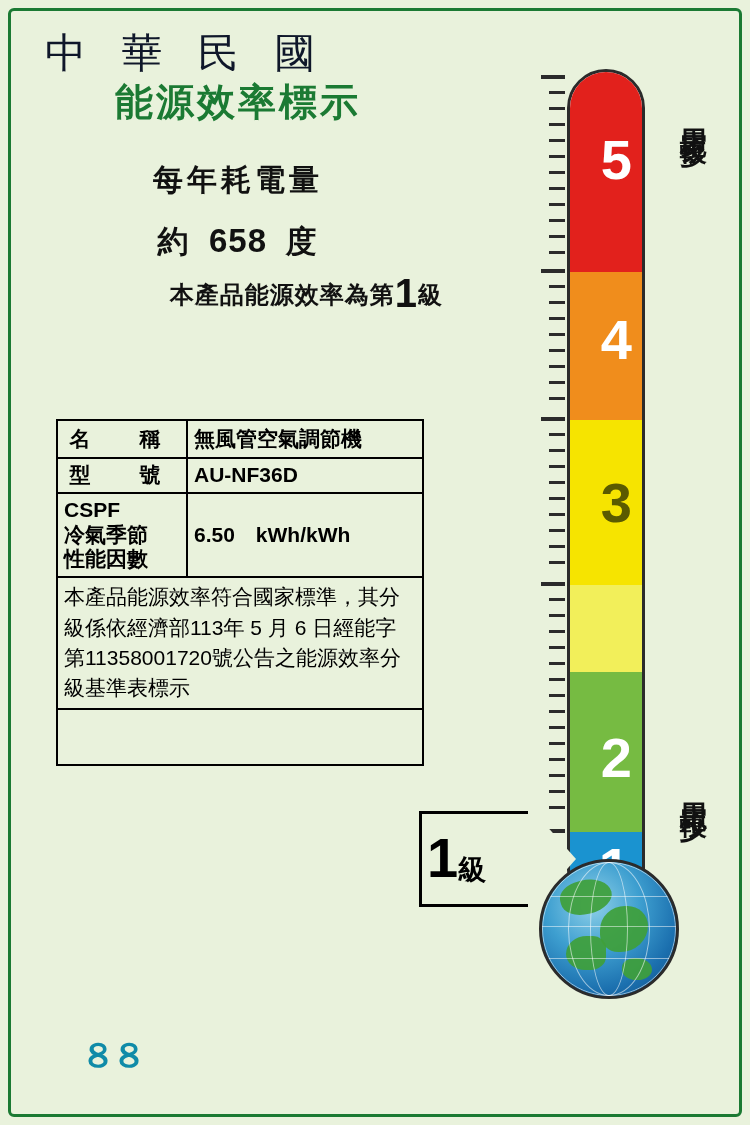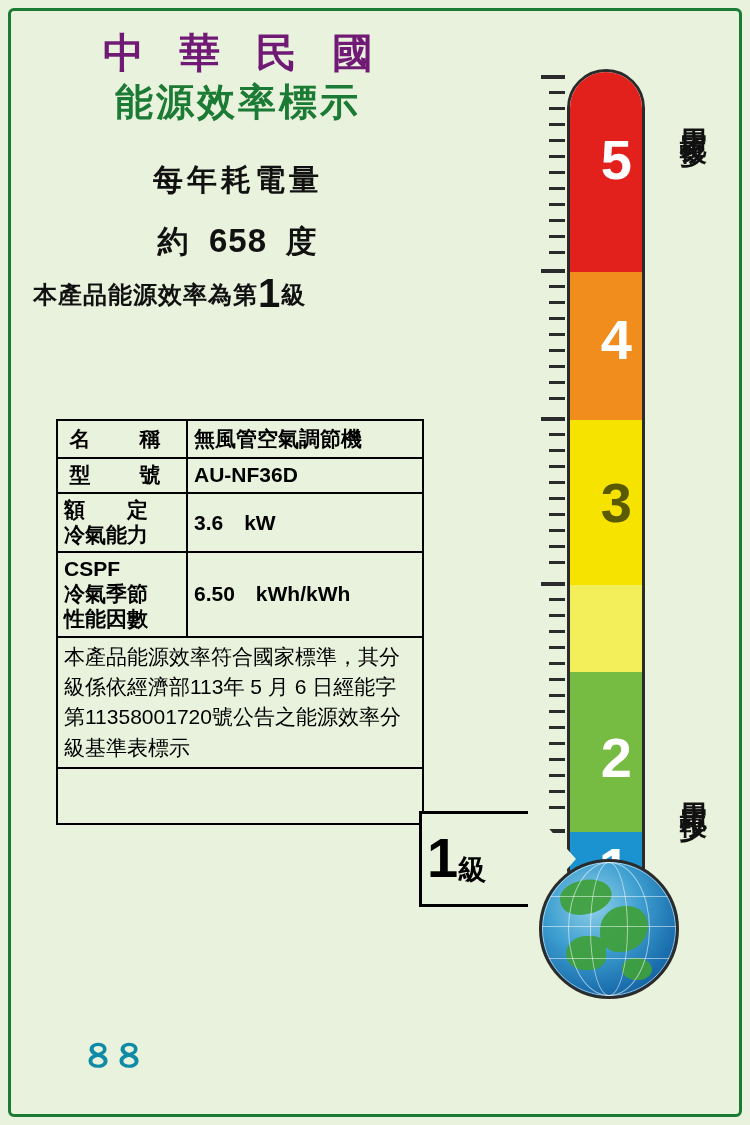--- a/index.html
+++ b/index.html
@@ -17,22 +17,22 @@
     background:#e9f2dc;
     border:3px solid #1b7a33;
     border-radius:6px;
     box-sizing:border-box;
   }
   
   .left{
     position:absolute;left:22px;top:18px;width:410px;
   }
   .title1{
-    font-size:41px;color:#701a75;font-weight:bold;
-    letter-spacing:12px;text-align:center;
+    font-size:41px;color:#0f172a;font-weight:normal;
+    letter-spacing:12px;
     padding-left:12px;
     line-height:1.18;
   }
   .title2{
     font-size:38px;color:#1b7a33;font-weight:bold;
     letter-spacing:3px;text-align:center;
     line-height:1.22;
     margin-top:2px;
   }
   .subtitle{
@@ -44,21 +44,21 @@
     margin-top:20px;
     text-align:center;
     color:#111;
     white-space:nowrap;
   }
   .consumption .approx{font-size:31px;font-weight:bold;letter-spacing:2px;}
   .consumption .num{font-size:33px;font-weight:bold;letter-spacing:1px;margin:8px 14px;}
   .consumption .unit{font-size:31px;font-weight:bold;letter-spacing:2px;}
   .gradeline{
     margin-top:8px;
-    text-align:left;
+    text-align:right;
     color:#111;
     white-space:nowrap;
     letter-spacing:1px;
   }
   .gradeline .t{font-size:24px;font-weight:bold;}
   .gradeline .g{font-size:40px;font-weight:bold;vertical-align:-4px;}
   
   .spec-table{
     position:absolute;left:45px;top:408px;
     width:368px;
@@ -223,27 +223,20 @@
 
   <table class="spec-table">
     <tbody>
         <tr>
       <td class="k spread">名　稱</td>
       <td class="v">無風管空氣調節機</td>
     </tr>
     <tr>
       <td class="k spread">型　號</td>
       <td class="v">AU-NF36D</td>
-    </tr>
-    <tr>
-      <td class="k">
-        <div>額　　定</div>
-        <div>冷氣能力</div>
-      </td>
-      <td class="v">3.6　kW</td>
     </tr>
     <tr>
       <td class="k">
         <div>CSPF</div>
         <div>冷氣季節</div>
         <div>性能因數</div>
       </td>
       <td class="v">6.50　kWh/kWh</td>
     </tr>
     <tr>

